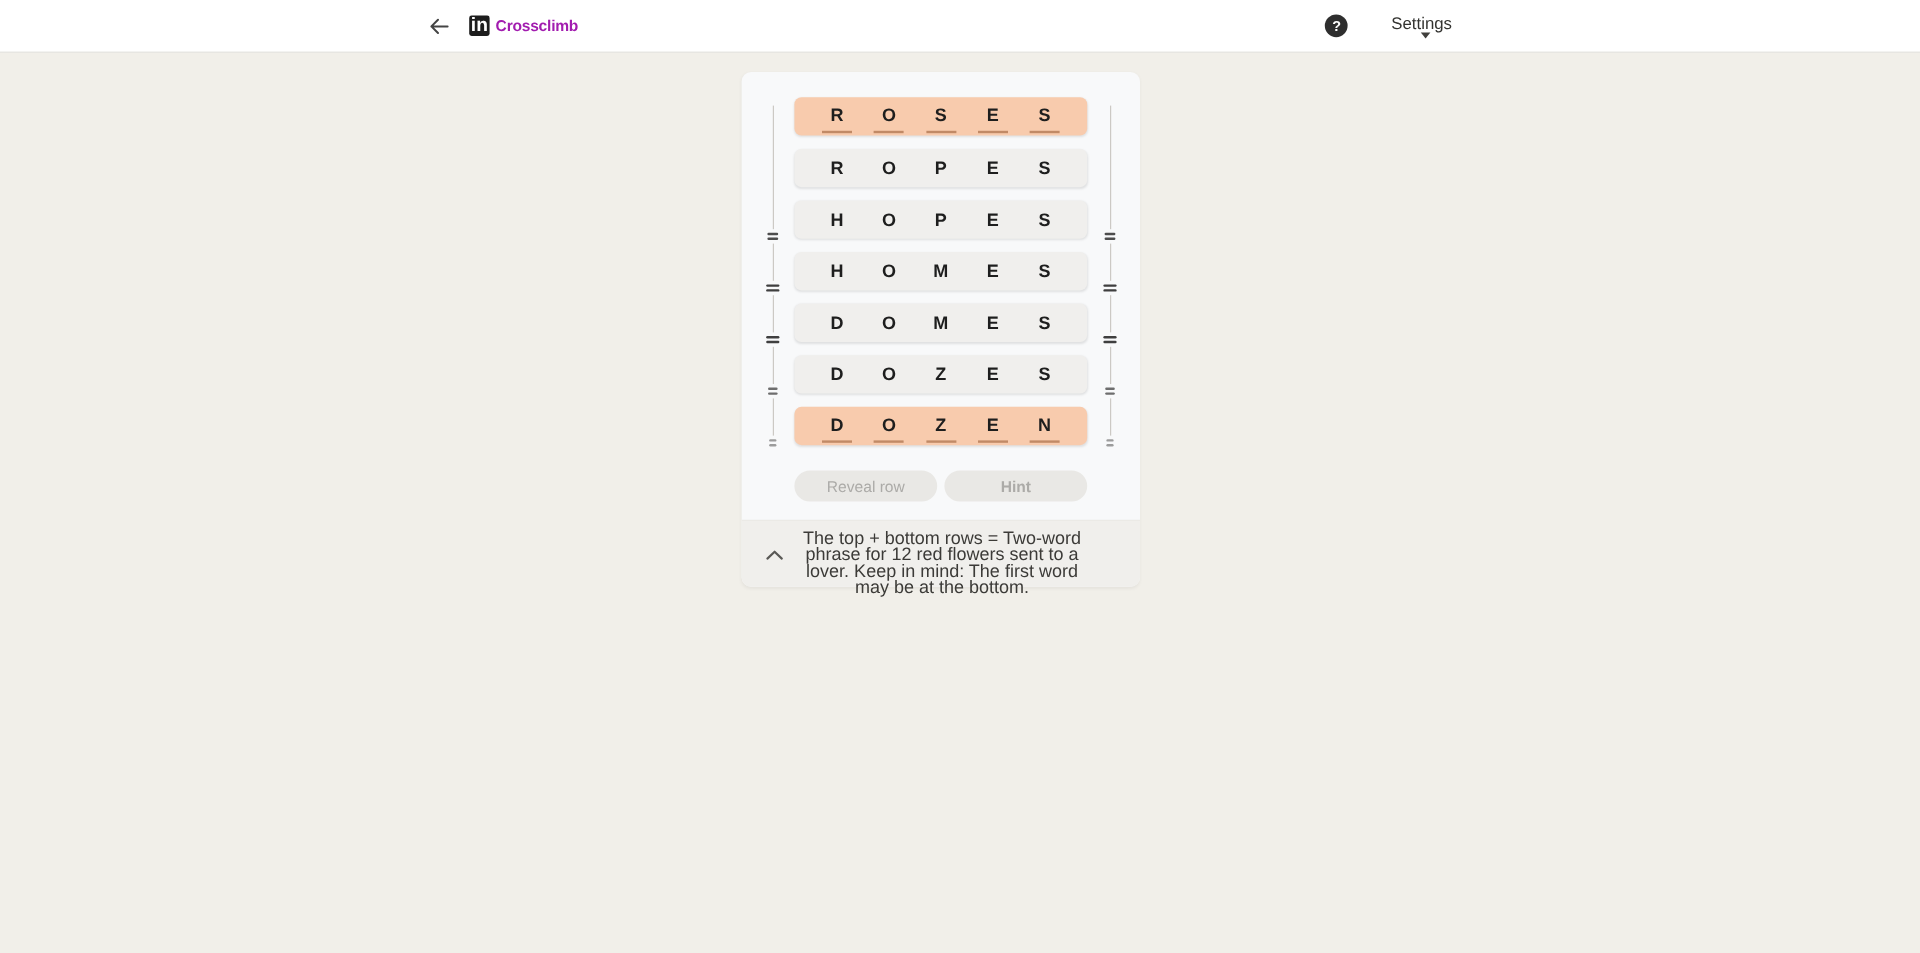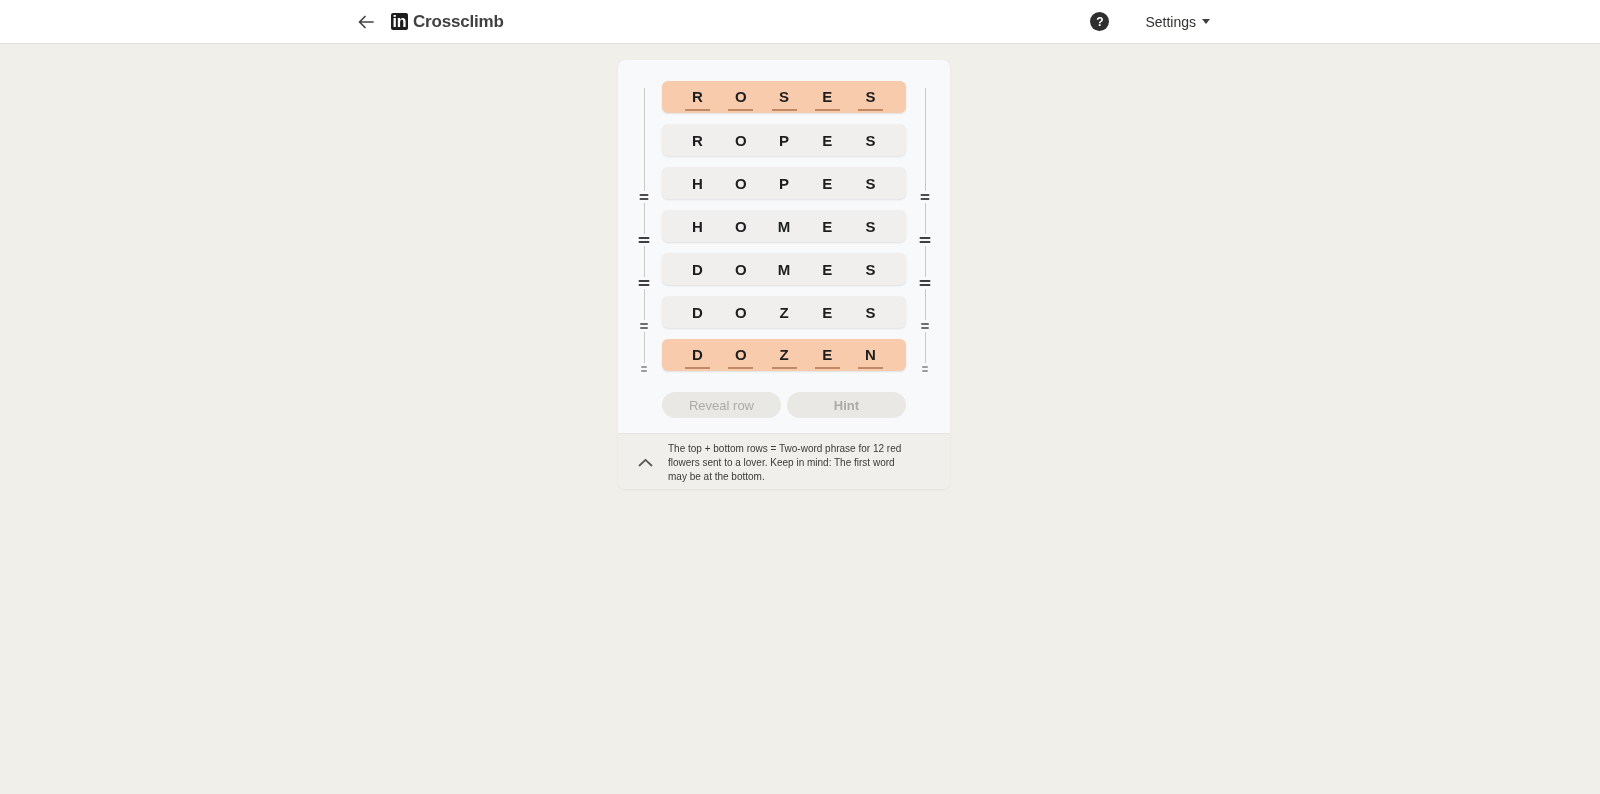--- a/index.html
+++ b/index.html
@@ -23,33 +23,33 @@
   .back-btn {
     background: none; border: none; cursor: pointer;
     width: 24px; height: 24px; display: flex; align-items: center; justify-content: center;
   }
   .logo-in {
     width: 17px; height: 17px; background: #1d1d1d; border-radius: 2px;
     color: #ffffff; font-weight: 700; font-size: 16px;
     display: flex; align-items: center; justify-content: center;
     margin-left: 13px;
   }
-  .app-title { font-size: 17px; font-weight: 700; margin-left: 5px; letter-spacing: -0.2px; color: #404040; }
+  .app-title { font-size: 13px; font-weight: 700; margin-left: 5px; letter-spacing: -0.2px; color: #a21caf; }
   .header-right { display: flex; align-items: center; margin-right: 390px; }
   .help-btn {
     width: 19px; height: 19px; border-radius: 50%; background: #2e2e2e;
     color: #ffffff; font-size: 12px; font-weight: 700;
     display: flex; align-items: center; justify-content: center;
     border: none; cursor: pointer;
   }
   .settings-btn {
     background: none; border: none; cursor: pointer;
     display: flex; align-items: center; margin-left: 36px;
     font-family: "Liberation Sans", sans-serif;
-    font-size: 14px; color: #333330; font-weight: 500;
+    font-size: 14px; color: #333330; font-weight: 500; flex-direction: column;
   }
   .caret-down {
     width: 0; height: 0; margin-left: 6px;
     border-left: 4.5px solid transparent; border-right: 4.5px solid transparent;
     border-top: 5px solid #41403d;
   }
 
   
   .card {
     position: absolute; left: 618px; top: 60px; width: 332px; height: 429px;
@@ -112,22 +112,22 @@
     border-radius: 0 0 8px 8px;
     display: flex; align-items: center;
   }
   .collapse-btn {
     background: none; border: none; cursor: pointer;
     position: absolute; left: 16px; top: 18px; width: 22px; height: 20px;
     display: flex; align-items: center; justify-content: center;
   }
   .clue-text {
     position: absolute; left: 50px; top: 8px; width: 234px;
-    font-size: 10px; line-height: 13.8px; color: #3c3b38;
-    text-align: left;
+    font-size: 15px; line-height: 13.8px; color: #3c3b38;
+    text-align: center;
   }
 </style>
 </head>
 <body>
 
 <div class="header">
   <div class="header-left">
     <button class="back-btn">
       <span style="display:flex;">
         <svg width="20" height="20" viewBox="0 0 20 20">

